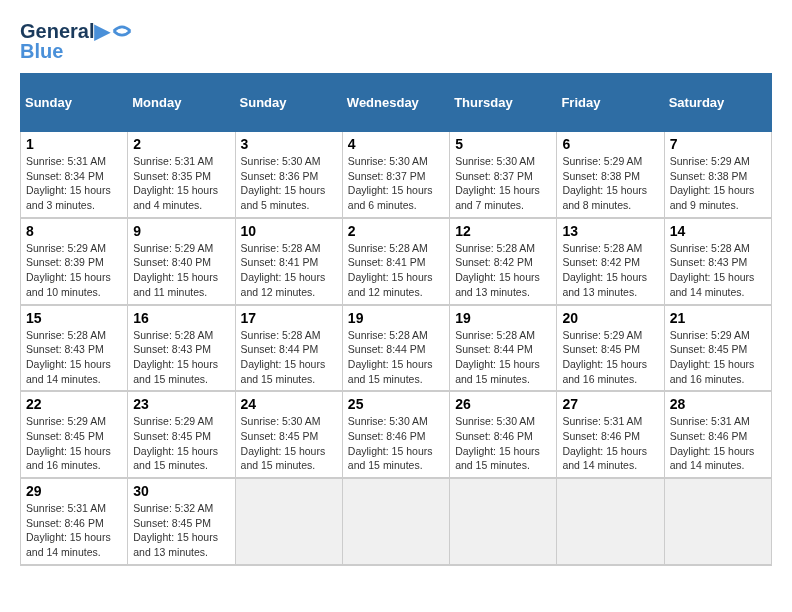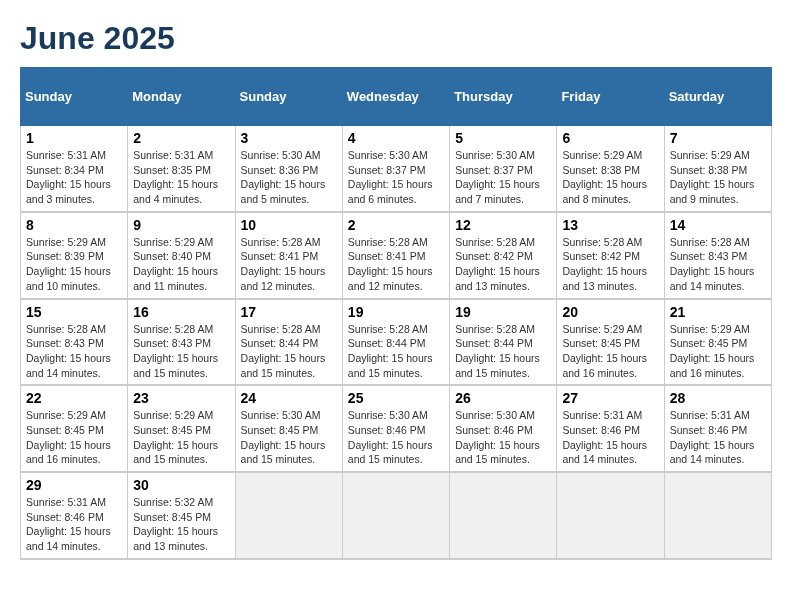--- a/index.html
+++ b/index.html
@@ -84,22 +84,33 @@
       line-height: 1.4;
     }
     .week-row td {
       border-bottom: 2px solid #ccc;
     }
   </style>
 </head>
 <body>
 
 <div class="header">
+  <div class="logo">
+    <div>
+      <div style="display:flex;align-items:center;">
+        <span class="logo-text">General<span>▶</span></span>
+        <svg class="logo-icon" viewBox="0 0 24 24">
+          <path d="M2 12 Q12 2 22 12" stroke="#4a90d9" stroke-width="3" fill="none"></path>
+          <path d="M2 12 Q12 22 22 12" stroke="#4a90d9" stroke-width="3" fill="none"></path>
+        </svg>
+      </div>
+      <div style="font-size:20px;font-weight:bold;color:#4a90d9;margin-top:-2px;">Blue</div>
+    </div>
+  </div>
   <div class="title-block">
-    <div class="main-title">June 2025</div>
   </div>
 </div>
 
 <table class="calendar" id="cal-table">
   <thead>
     <tr id="header-row">
         <th>Sunday</th>
         <th>Monday</th>
         <th>Sunday</th>
         <th>Wednesday</th>

